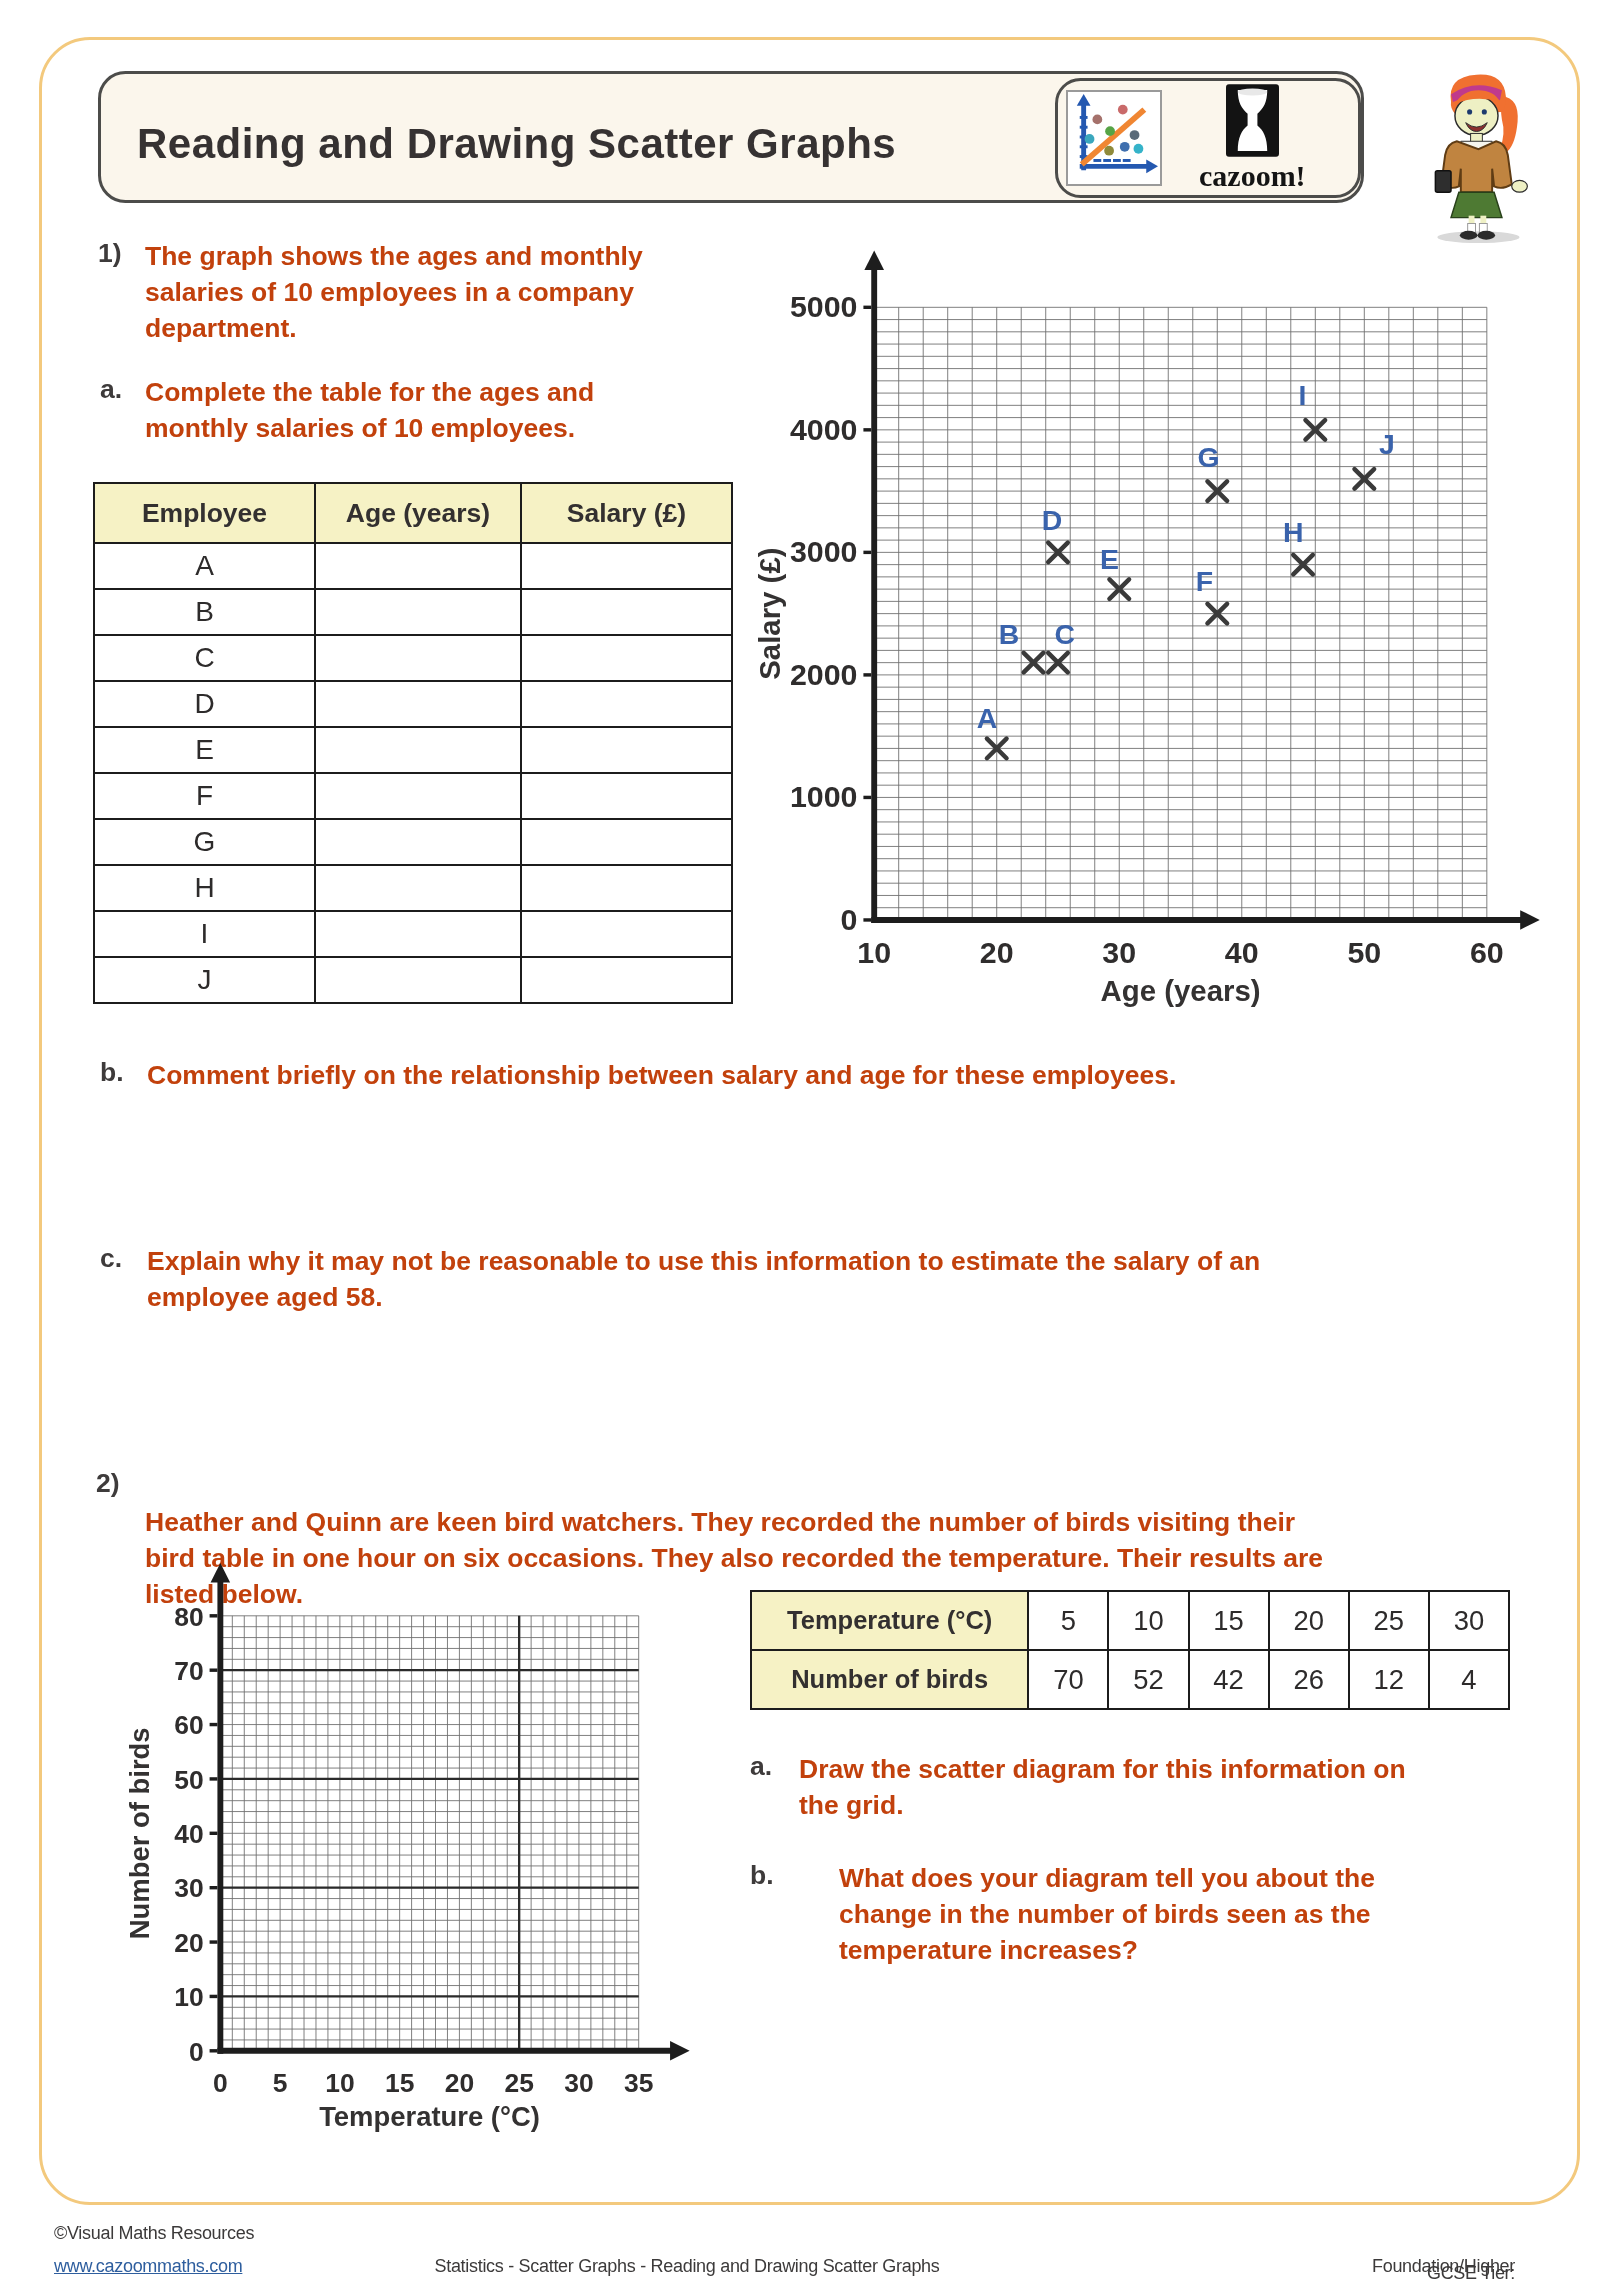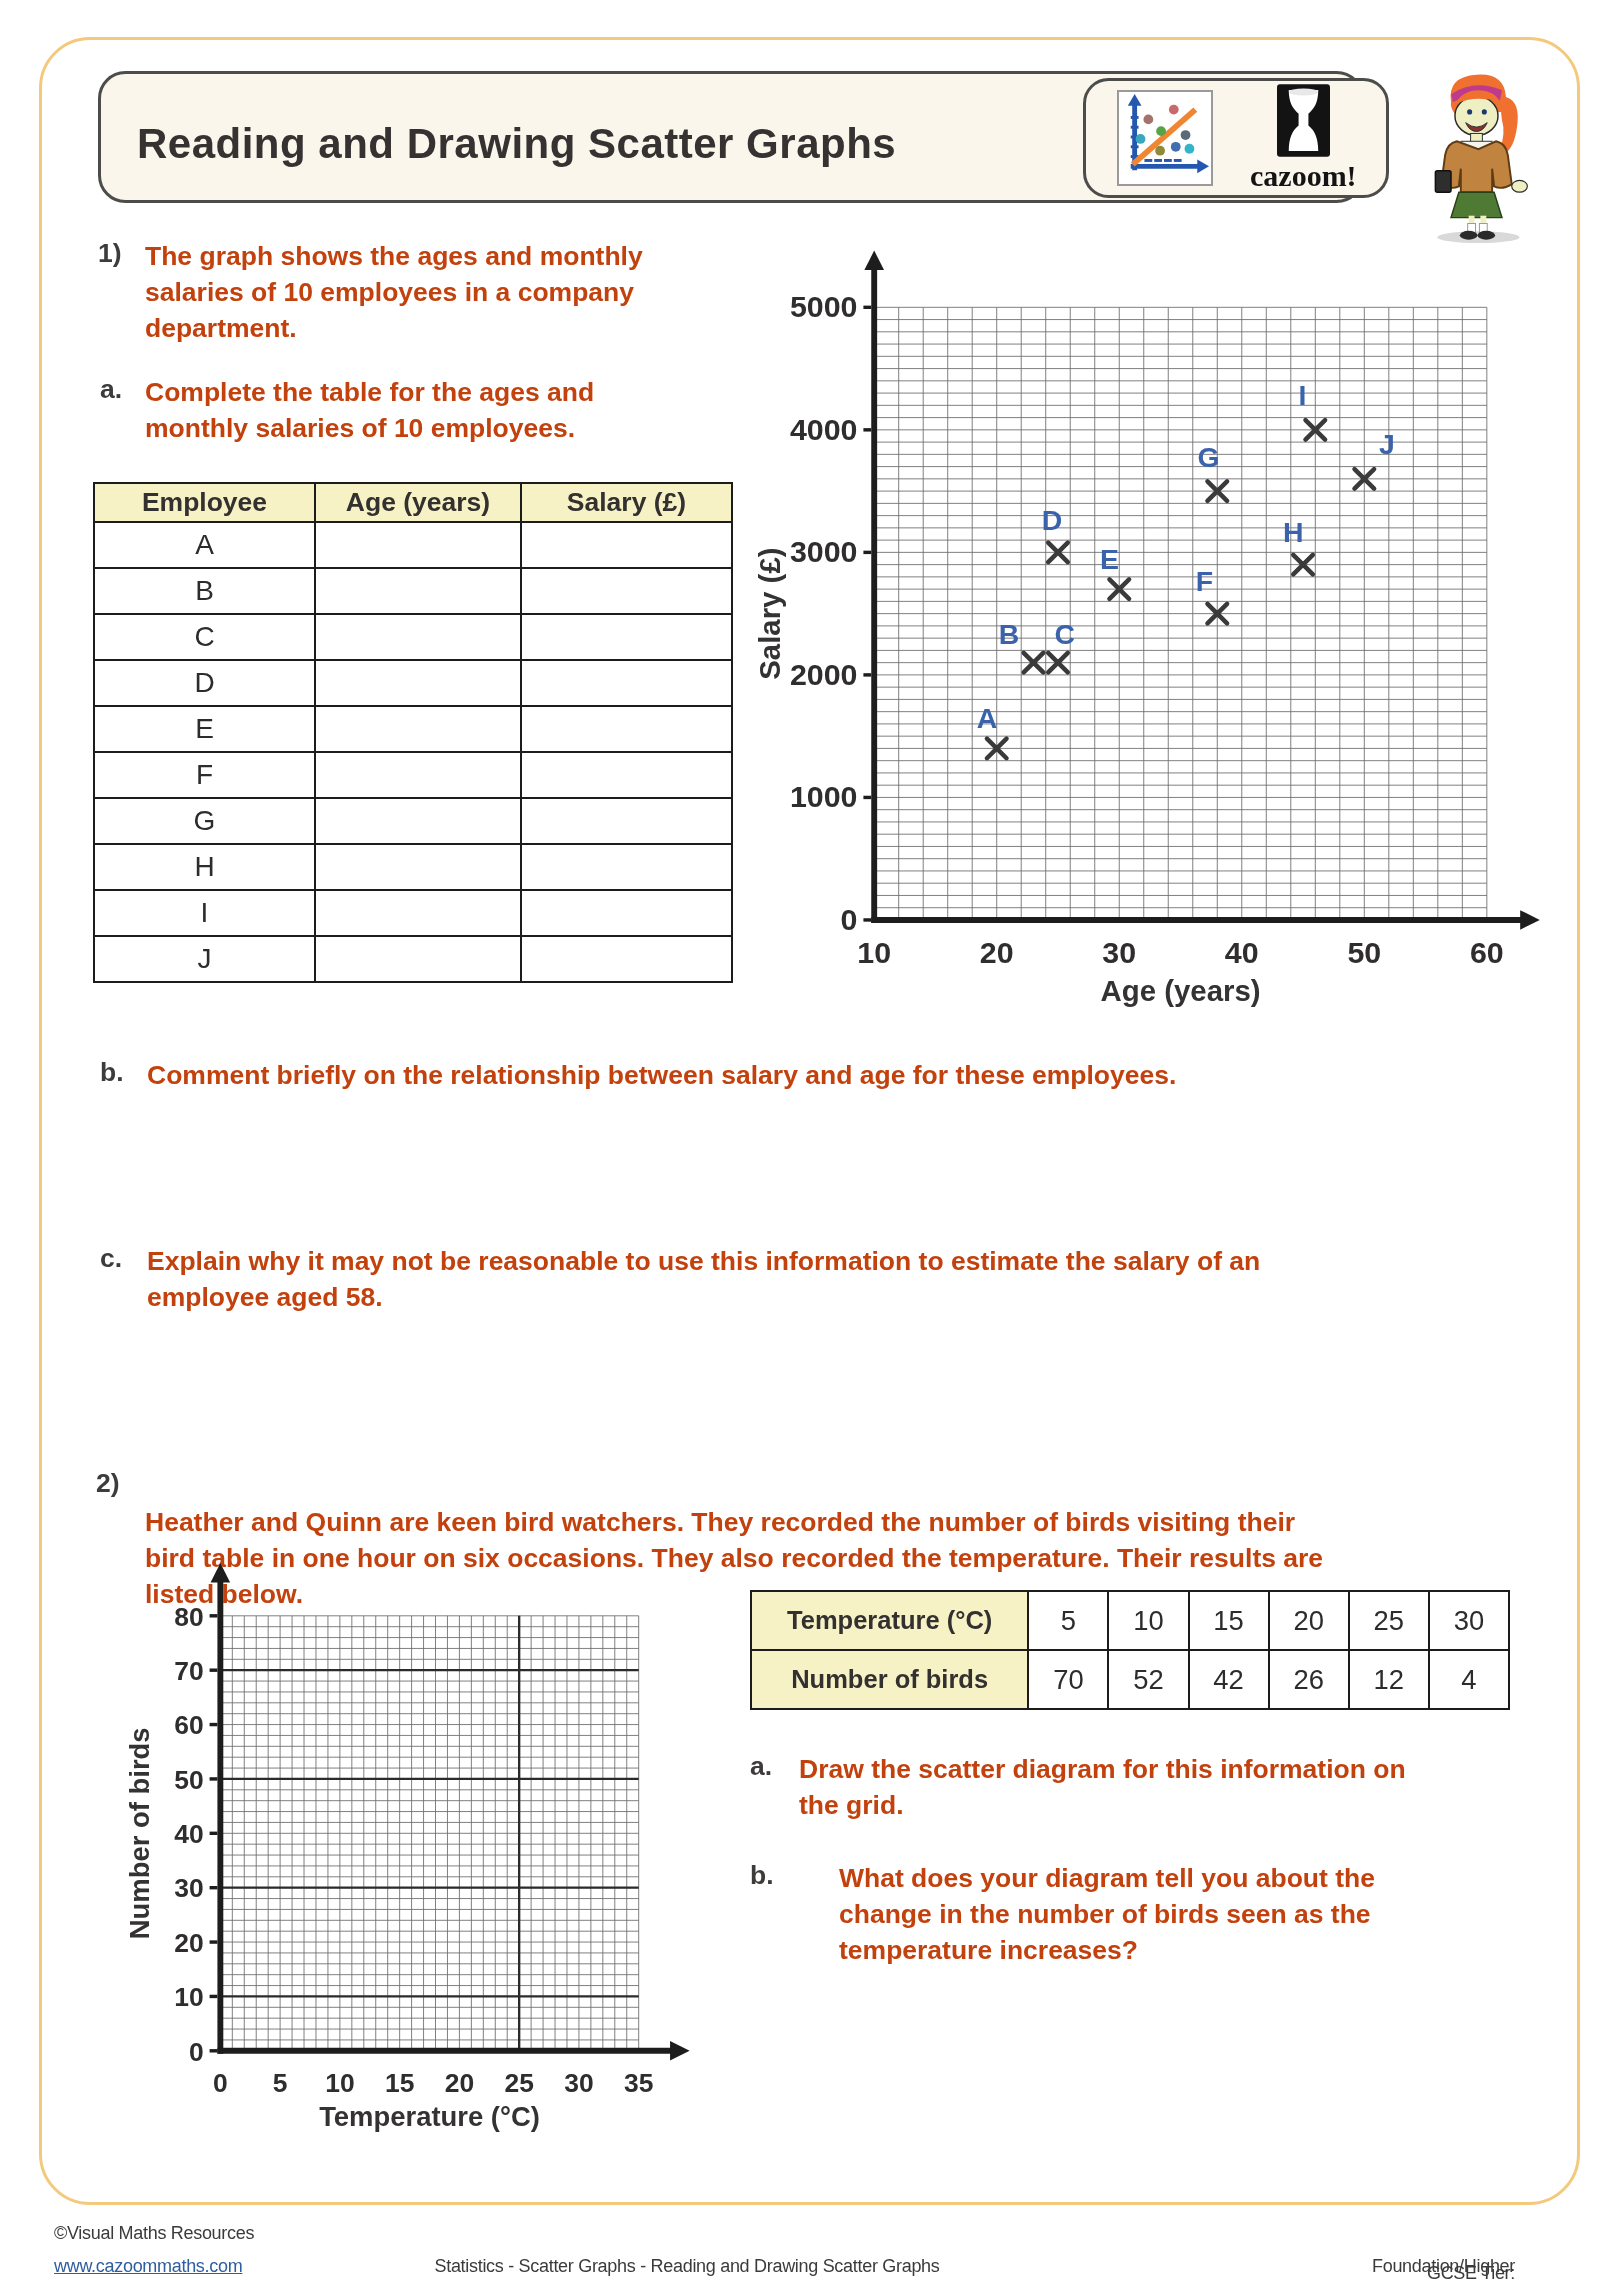--- a/index.html
+++ b/index.html
@@ -21,21 +21,21 @@
     left:98px; top:71px; width:1266px; height:132px;
     background:#fbf6ec; border:3.9px solid #4c4c4a; border-radius:27.4px;
   }
   .title {
     left:137px; top:120px; font-size:42px; font-weight:bold; color:#363232;
     letter-spacing:0.5px; white-space:nowrap;
   }
   .badge {
     left:1055px; top:78px; width:306px; height:120px;
     border:3.9px solid #4c4c4a; border-radius:25.5px; background:#fbf6ec;
-    display:flex; align-items:center; padding-left:31px;margin-left:28px;
+    display:flex; align-items:center; padding-left:8px;
   }
   .scatter-icon-box {
     width:96px; height:96px; background:#ffffff; border:2.9px solid #9a9a9a;
   }
   .logo-wrap { margin-left:37px; display:flex; flex-direction:column; align-items:center; }
   .logo-word {
     font-family:"Liberation Serif", serif; font-weight:bold; font-size:30px;
     color:#141414; margin-top:2px; letter-spacing:0px;
   }
 
@@ -43,21 +43,21 @@
   .qnum { font-size:26.5px; font-weight:bold; color:#3e3b3b; }
   .qtext { font-size:26.5px; font-weight:bold; color:#c2410c; line-height:36px; white-space:pre-line; }
 
   
   .emp-table { border-collapse:collapse; table-layout:fixed; }
   .emp-table th, .emp-table td {
     border:2px solid #1c1c1c; text-align:center; vertical-align:middle;
   }
   .emp-table th {
     background:#f6f2c5; font-size:26.5px; font-weight:bold; color:#333030;
-    height:39px; border-bottom:2.9px solid #1c1c1c;
+    height:60px; border-bottom:2.9px solid #1c1c1c;
   }
   .emp-table td { height:46px; font-size:28px; font-weight:400; color:#2d2b2b; background:#fff; }
   .emp-table { border:2.9px solid #1c1c1c; }
 
   
   .bird-table { border-collapse:collapse; table-layout:fixed; border:2.9px solid #1c1c1c; }
   .bird-table th, .bird-table td { border:2.5px solid #1c1c1c; text-align:center; vertical-align:middle; height:59px; }
   .bird-table th { background:#f6f2c5; font-size:25.5px; font-weight:bold; color:#333030; }
   .bird-table td { font-size:27.4px; font-weight:400; color:#2d2b2b; background:#fff; }
 

